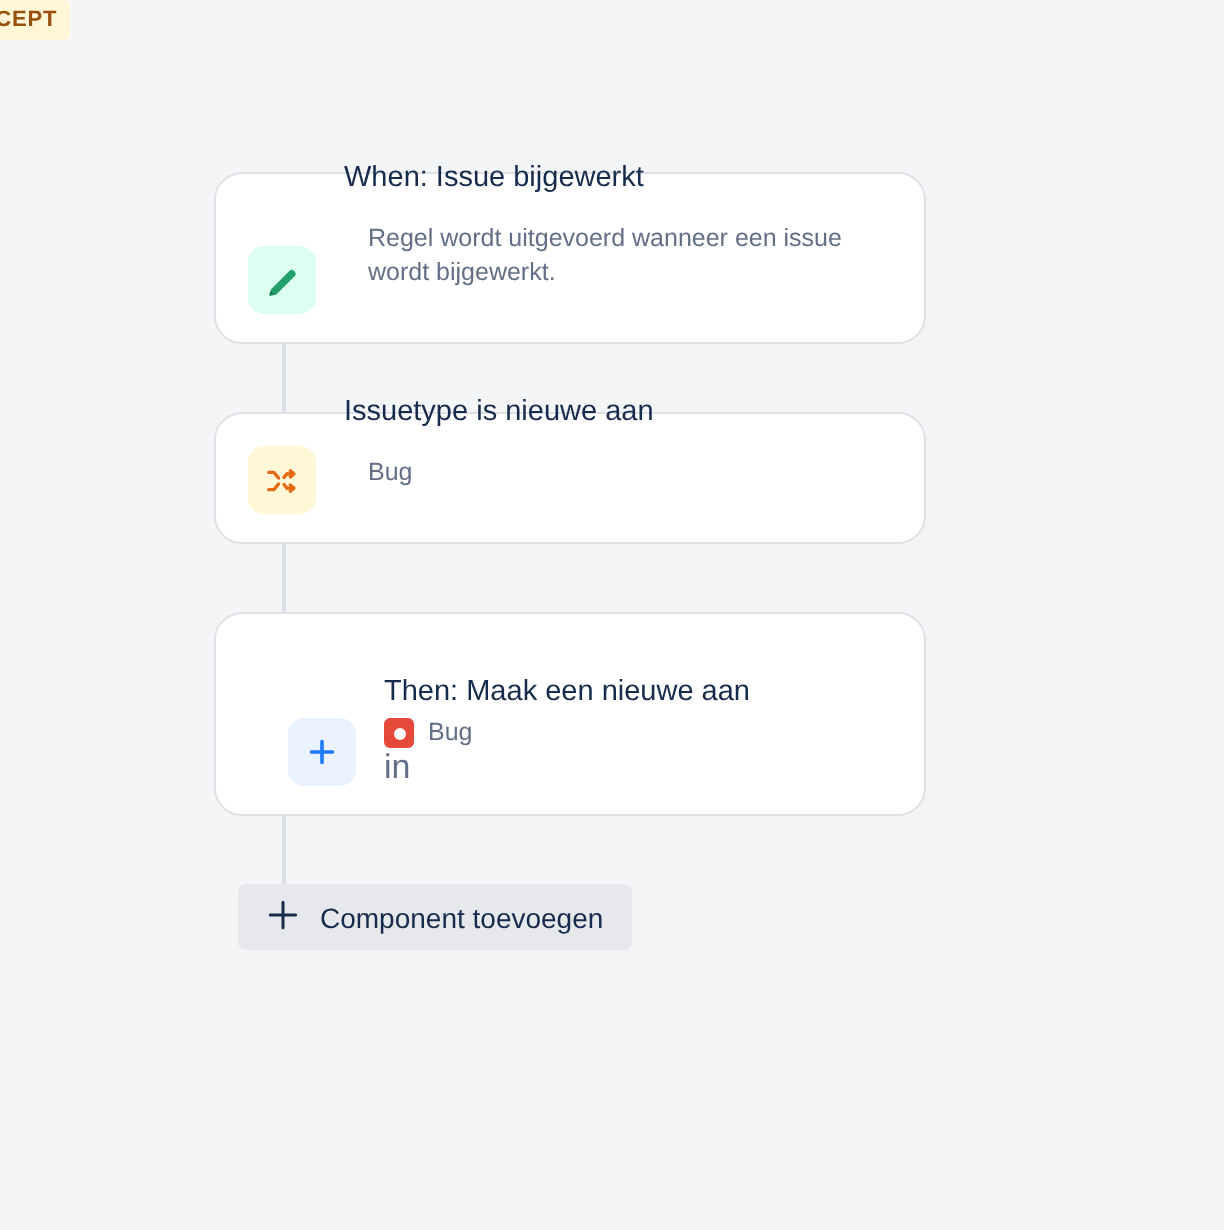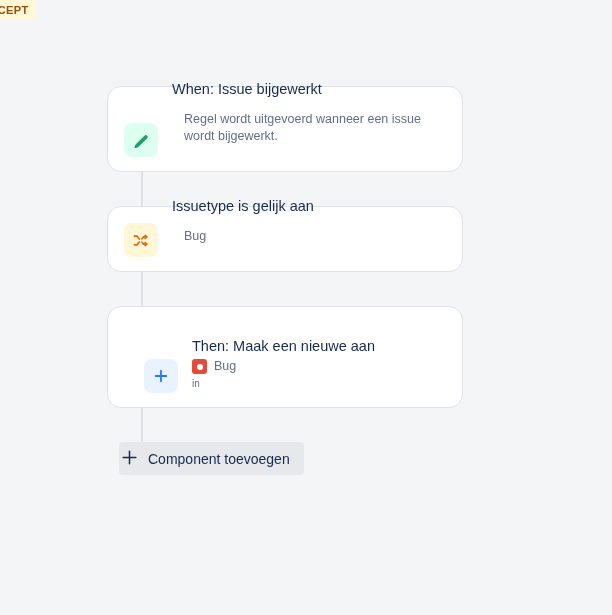--- a/index.html
+++ b/index.html
@@ -131,39 +131,39 @@
     background: #FFFFFF;
     border-radius: 50%;
   }
   .chip-icon.project {
     background: #1FB6E8;
     overflow: hidden;
     position: relative;
   }
 
   .in-label {
-    font-size: 10px;
+    font-size: 17px;
     color: #626F86;
     line-height: 16px;
     margin: 1px 0 1px 0;
   }
 
   
   .add-component {
     position: absolute;
     left: 119px;
     top: 442px;
     height: 33px;
     background: #E6E8EC;
     border: none;
     border-radius: 4px;
     display: flex;
     align-items: center;
     gap: 9px;
-    padding: 0 14px 0 1px;
+    padding: 0 14px 0 13px;
     cursor: pointer;
     font-family: "Liberation Sans", sans-serif;
   }
   .add-component-label {
     font-size: 14px;
     color: #172B4D;
     line-height: 18px;
   }
 </style>
 </head>
@@ -197,21 +197,21 @@
         <path d="M14.5 16.5h3.6"></path>
         <path d="M3 17.5h3.2l3.0-3.6"></path>
         <path d="M14.5 7.5h3.6"></path>
         <path d="M12.6 14.2l1.9 2.3"></path>
         <path d="M12.6 9.8l1.9-2.3"></path>
         <path d="M16.6 5.6 18.9 7.5 16.6 9.4"></path>
         <path d="M16.6 14.6 18.9 16.5 16.6 18.4"></path>
       </svg>
     </div>
     <div class="node-body">
-      <p class="node-title">Issuetype is gelijk aan</p>
+      <p class="node-title">Issuetype is nieuwe aan</p>
       <p class="node-sub">Bug</p>
     </div>
   </div>
 
   <div class="node action">
     <div class="node-icon icon-action">
       <svg width="18" height="18" viewBox="0 0 24 24" aria-hidden="true" stroke="#1D7AFC" stroke-width="2.4" stroke-linecap="round">
         <path d="M12 5v14M5 12h14"></path>
       </svg>
     </div>

